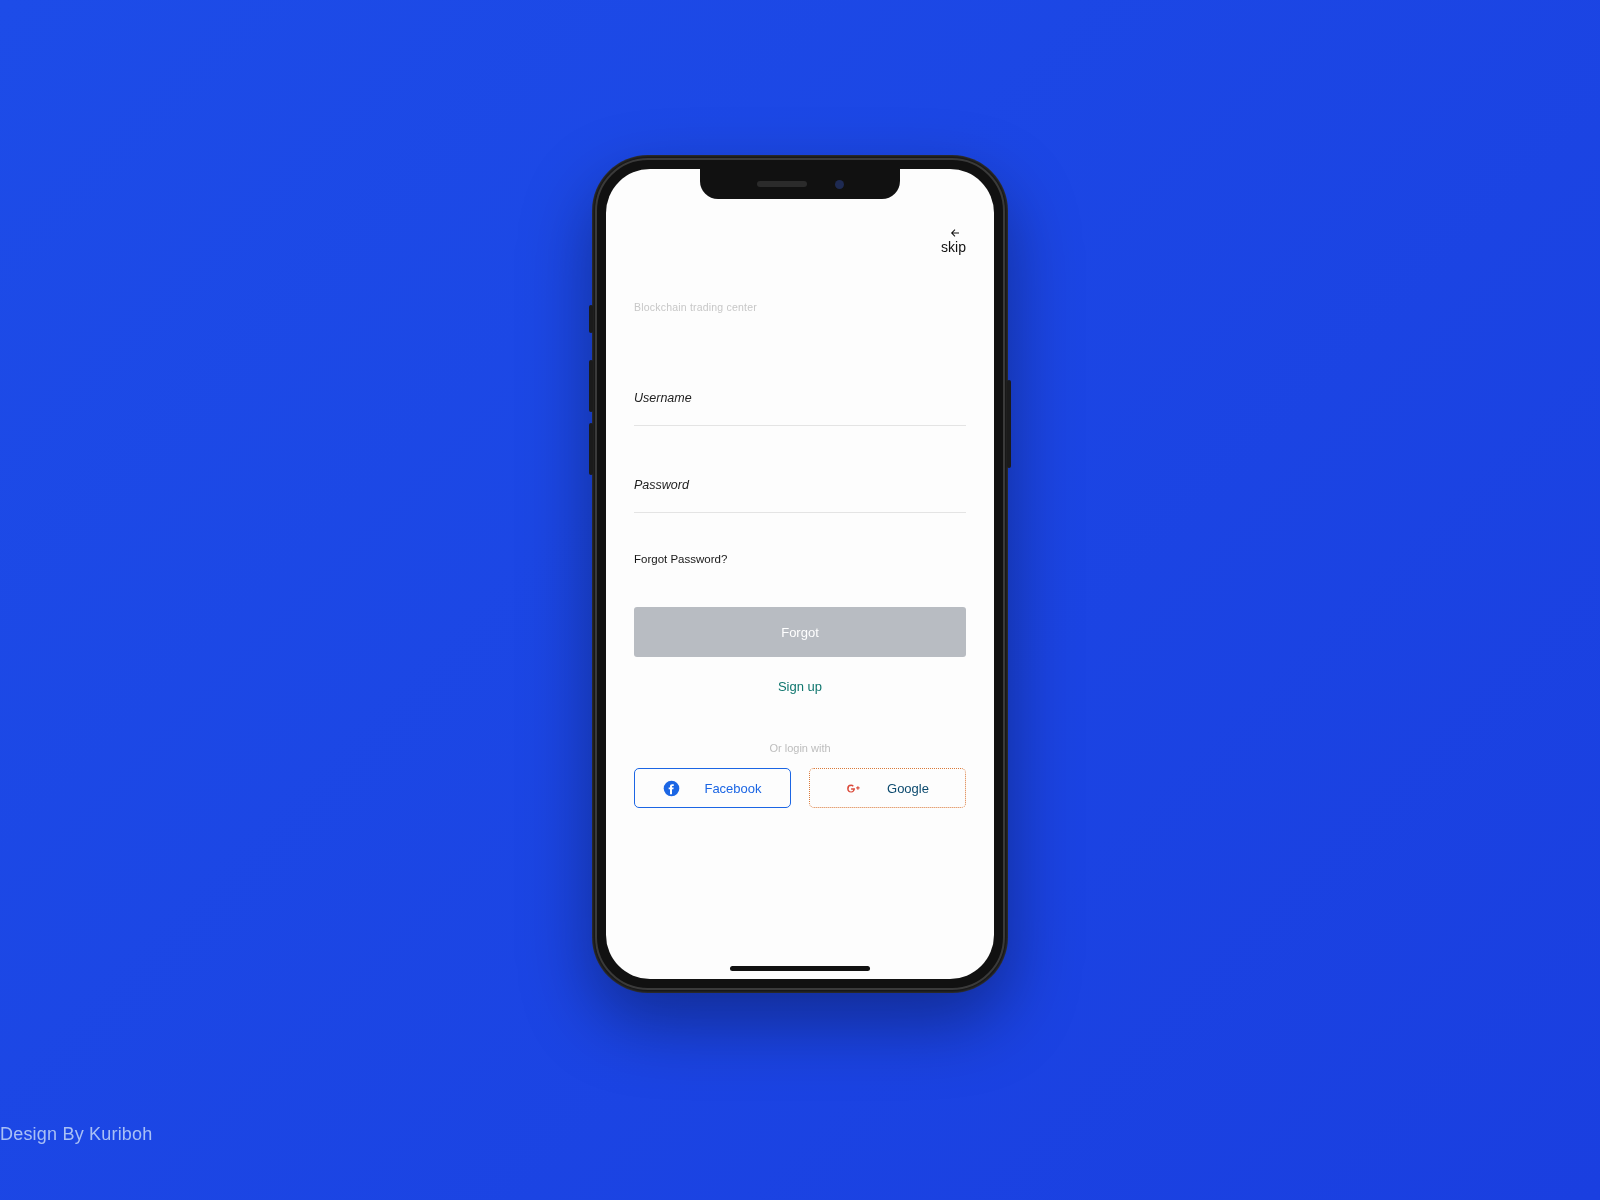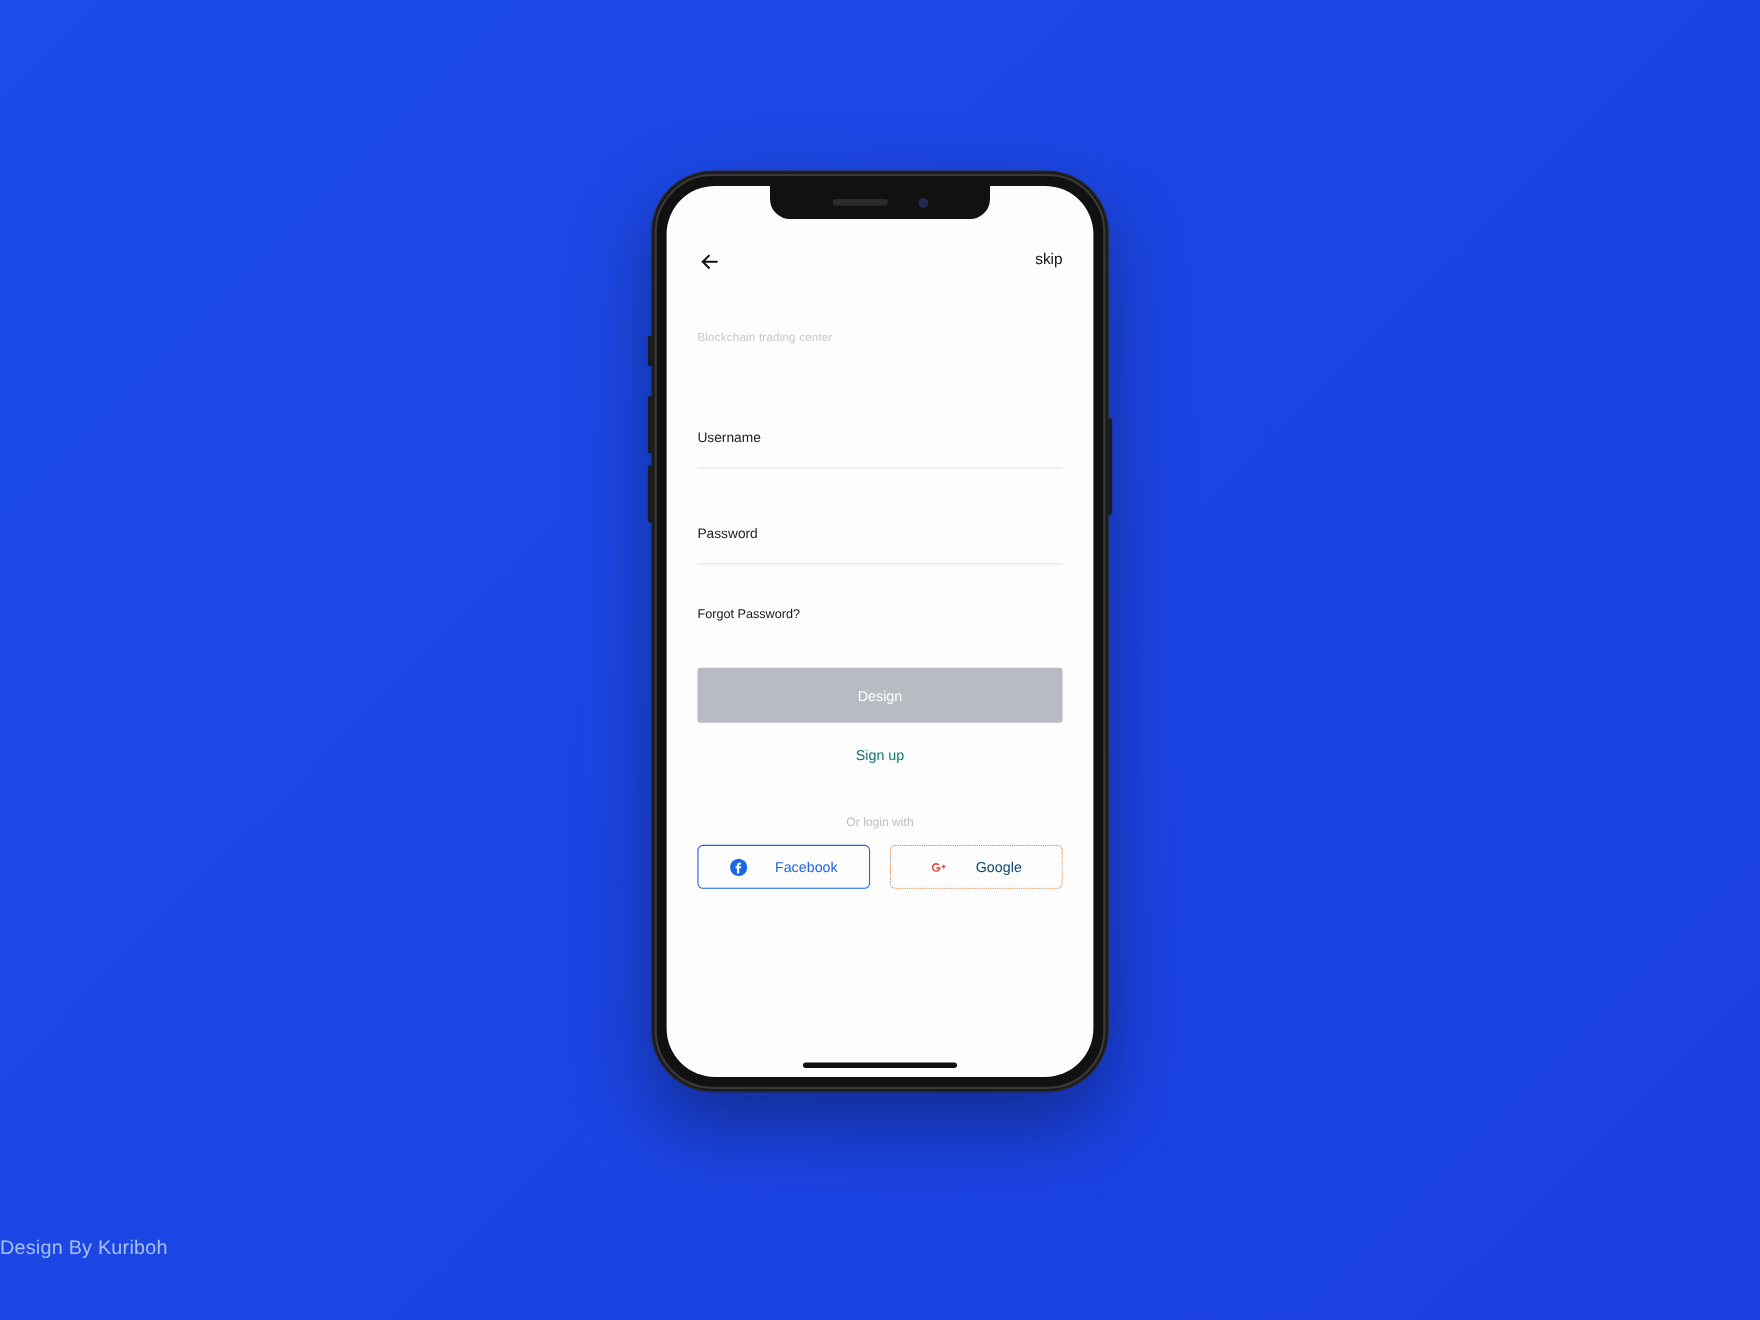--- a/index.html
+++ b/index.html
@@ -84,32 +84,32 @@
   .sig { display:flex; align-items:flex-end; gap:2px; }
   .sig i { width:3px; background:#000; border-radius:1px; display:block; }
   .sig i:nth-child(1){height:5px}.sig i:nth-child(2){height:8px}.sig i:nth-child(3){height:11px}.sig i:nth-child(4){height:14px}
   .wifi-svg { width:17px; height:13px; }
   .batt { width:25px; height:12px; border:1.5px solid #000; border-radius:3px; position:relative; }
   .batt::after{content:"";position:absolute;right:-4px;top:3px;width:2.5px;height:5px;background:#000;border-radius:0 2px 2px 0;}
   .batt i{position:absolute;left:1.5px;top:1.5px;bottom:1.5px;width:18px;background:#000;border-radius:1px;}
 
   
   .content { position:absolute; inset:0; padding: 58px 28px 20px 28px; display:flex; flex-direction:column; }
-  .topbar { display:flex; justify-content:space-between; align-items:flex-start; height:28px; }
+  .topbar { display:flex; justify-content:space-between; align-items:flex-end; height:28px;flex-direction:column; }
   .back { width:22px; height:22px; cursor:pointer; }
   .skip { font-size:14px; color:#121212; cursor:pointer; }
 
   .hero { margin-top: 44px; }
   .hero h1 { font-size: 23px; font-weight:700; color:#0e0e0e; font-style: italic; letter-spacing:0.3px; }
   .hero h1 .bang { font-style: normal; font-weight:400; display:inline-block; transform: scaleX(0.55) translateY(-1px); margin-left:2px; }
   .hero p { font-size:10.5px; color:#c7c7c7; margin-top:2px; letter-spacing:0.2px; }
 
   .form { margin-top: 78px; }
   .field { margin-bottom: 52px; }
-  .field label { font-size: 12.5px; color:#222; display:block; }
+  .field label { font-size: 12.5px; color:#222; display:block;font-style:italic; }
   .field .line { height:1px; background:#e4e4e4; margin-top:20px; }
   .forgot { font-size:11.5px; color:#171717; margin-top:-12px; cursor:pointer; }
 
   .login-btn {
     margin-top: 42px;
     height: 50px;
     background:#b8bcc2;
     border-radius:3px;
     display:flex; align-items:center; justify-content:center;
     color:#fff; font-size:13px;
@@ -157,21 +157,21 @@
           <label>Username</label>
           <div class="line"></div>
         </div>
         <div class="field">
           <label>Password</label>
           <div class="line"></div>
         </div>
         <div class="forgot">Forgot Password?</div>
 
         <div class="login-btn">
-          <span>Design</span>
+          <span>Forgot</span>
         </div>
         <div class="signup">Sign up</div>
 
         <div class="or">Or login with</div>
         <div class="social">
           <div class="sbtn fb">
             <svg class="sicon" viewBox="0 0 24 24">
               <circle cx="12" cy="12" r="11" fill="#1c66e4"></circle>
               <path d="M13.3 8.5h1.9V6h-2.3c-2 0-3 1.2-3 3v1.6H8v2.5h1.9V20h2.8v-6.9h2l.4-2.5h-2.4V9.4c0-.6.2-.9.6-.9z" fill="#fff"></path>
             </svg>

